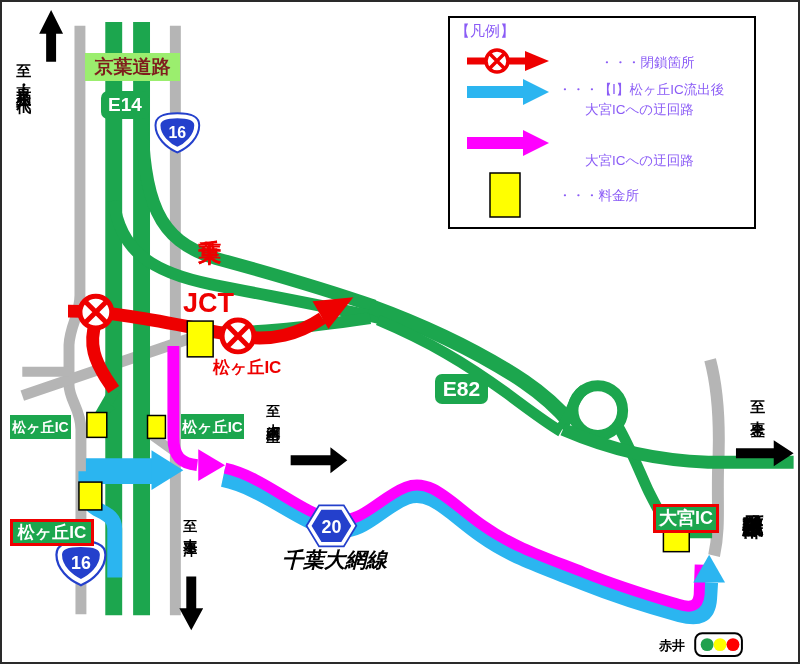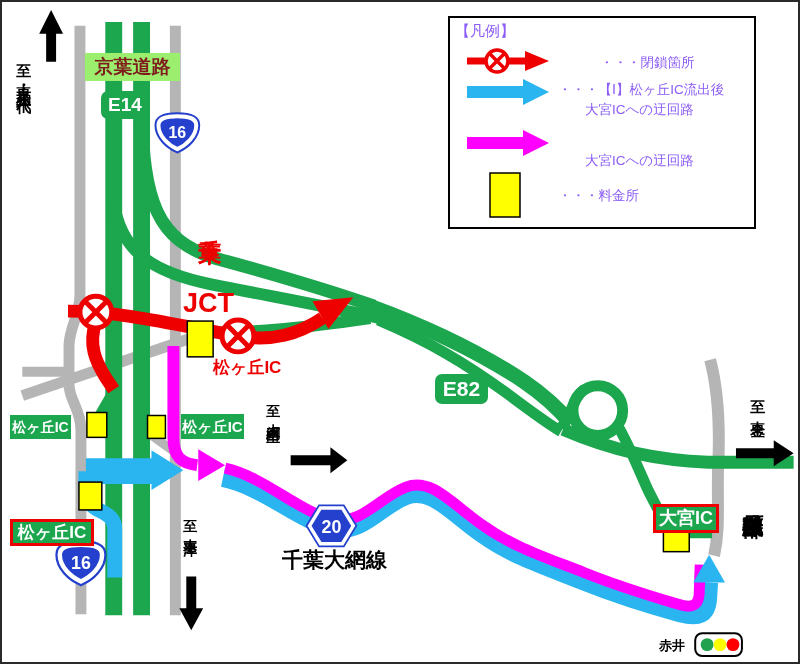--- a/index.html
+++ b/index.html
@@ -140,21 +140,21 @@
   <div class="abs lbl ecode" style="left:433px;top:360px;width:53px;height:30px;font-size:21px;margin-top:12px;">E82</div>
 
   <div class="abs lbl greenlabel" style="left:8px;top:413px;width:61px;height:24px;font-size:14px;">松ヶ丘IC</div>
   <div class="abs lbl greenlabel" style="left:179px;top:412px;width:63px;height:25px;font-size:15px;">松ヶ丘IC</div>
   <div class="abs lbl greenlabel redbox" style="left:8px;top:517px;width:78px;height:21px;font-size:17px;">松ヶ丘IC</div>
 
   <div class="abs lbl vtext blk" style="left:264px;top:391px;font-size:14px;letter-spacing:2px;">至 大網白里</div>
   <div class="abs lbl vtext blk" style="left:181px;top:506px;font-size:14px;letter-spacing:2px;">至 木更津</div>
   <div class="abs lbl vtext blk" style="left:748px;top:386px;font-size:15px;letter-spacing:2px;">至 東金</div>
 
-  <div class="abs lbl blk" style="left:280px;top:547px;font-size:21px;">千葉大網線</div>
+  <div class="abs lbl blk" style="left:280px;top:547px;font-size:21px;font-style:italic;">千葉大網線</div>
 
   <div class="abs lbl greenlabel redbox" style="left:651px;top:486px;width:60px;height:23px;font-size:18px;margin-top:16px;">大宮IC</div>
   <div class="abs lbl vtext blk" style="left:740px;top:497px;font-size:21px;">磯部茂呂町線</div>
 
   <div class="abs lbl blk" style="left:657px;top:637px;font-size:13px;">赤井</div>
 
   <div id="legend">
     <div class="ltxt" style="left:5px;top:4px;font-size:15px;">【凡例】</div>
 
     <svg class="abs" style="left:15px;top:29px;" width="88" height="28" viewBox="0 0 88 28">

